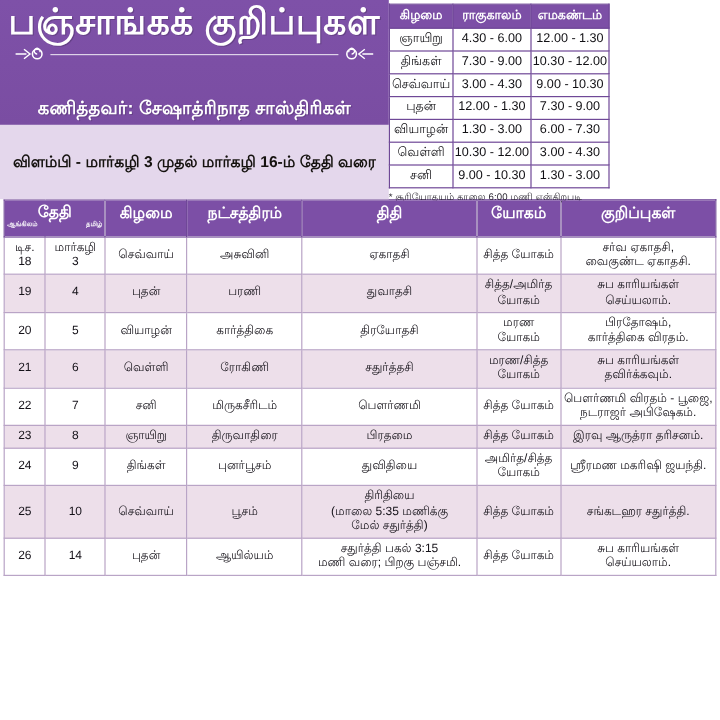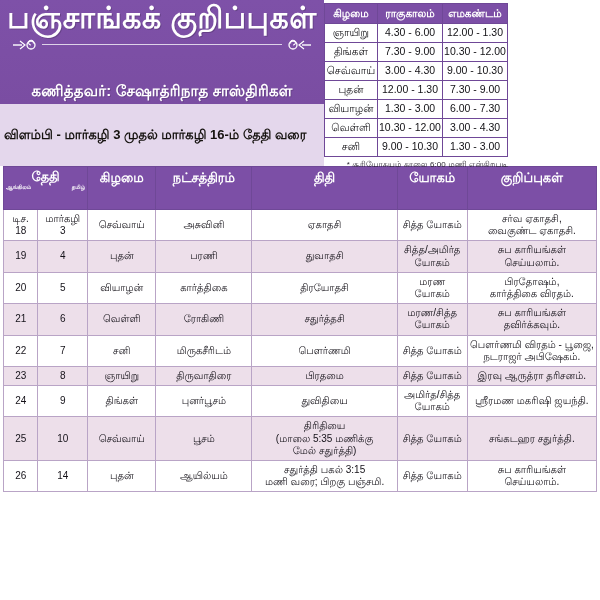--- a/index.html
+++ b/index.html
@@ -88,23 +88,23 @@
     white-space: nowrap;
     letter-spacing: 0.2px;
     text-shadow: 1px 1px 0 rgba(0,0,0,0.15);
     margin-top: 28px;
   }
 
   .date-banner {
     height: 62px;
     background: #e4d7ec;
     display: flex;
-    flex-direction: row;
+    flex-direction: column;
     align-items: center;
-    justify-content: space-between;
+    justify-content: center;
     gap: 3px;
     padding: 2px 4px;
   }
   .date-banner div {
     color: #15120f;
     font-size: 13px;
     font-weight: bold;
     white-space: nowrap;
     text-align: center;
   }
@@ -143,21 +143,21 @@
     height: 20px;
   }
   table.mini col.c1 { width: 29%; }
   table.mini col.c2 { width: 35.5%; }
   table.mini col.c3 { width: 35.5%; }
 
   .mini-note {
     margin-top: 3px;
     font-size: 8px;
     color: #2a2630;
-    text-align: right;
+    text-align: left;
     white-space: nowrap;
     letter-spacing: 0.1px;
   }
 
   
   .main-wrap {
     width: 600px;
     padding: 0 3px;
   }
 
@@ -167,21 +167,21 @@
     table-layout: fixed;
   }
 
   table.main th.grp {
     background: #7c4fa6;
     color: #ffffff;
     border: 1px solid #6f4897;
     font-size: 13px;
     font-weight: bold;
     text-align: center;
-    height: 43px;
+    height: 31px;
     vertical-align: top;
     padding-top: 3px;
     position: relative;
   }
 
   .grp-date-main {
     font-size: 13px;
     font-weight: bold;
     line-height: 1;
     display: block;

